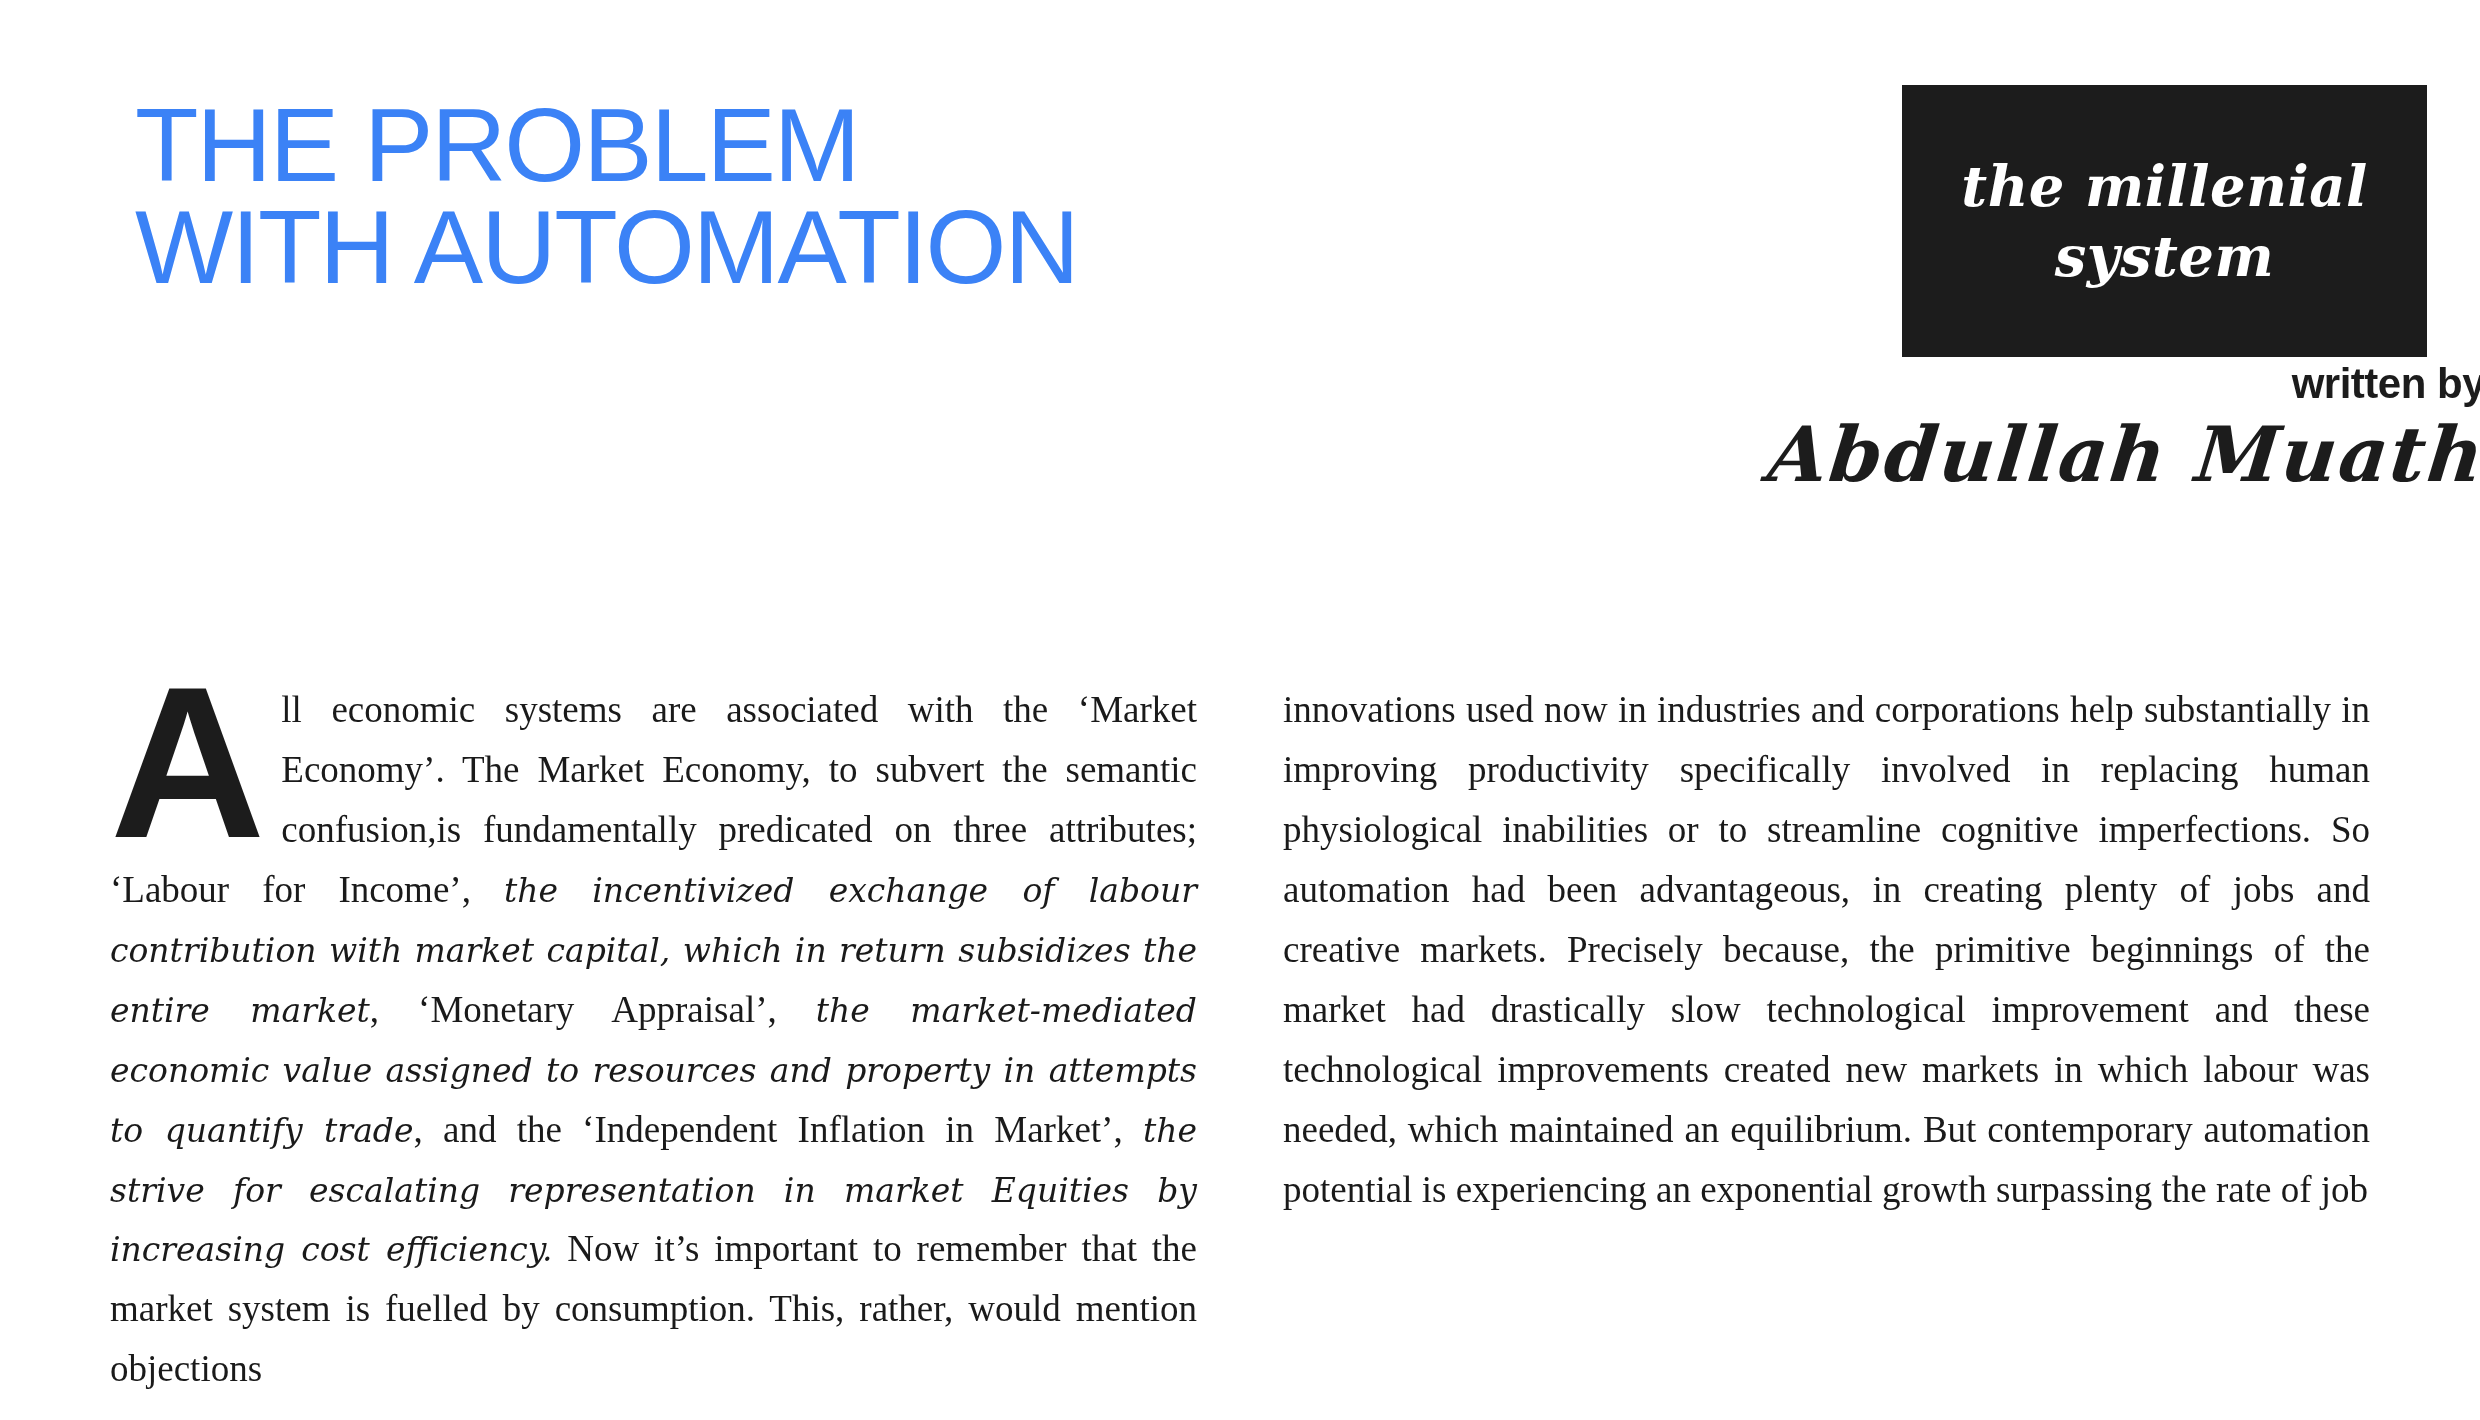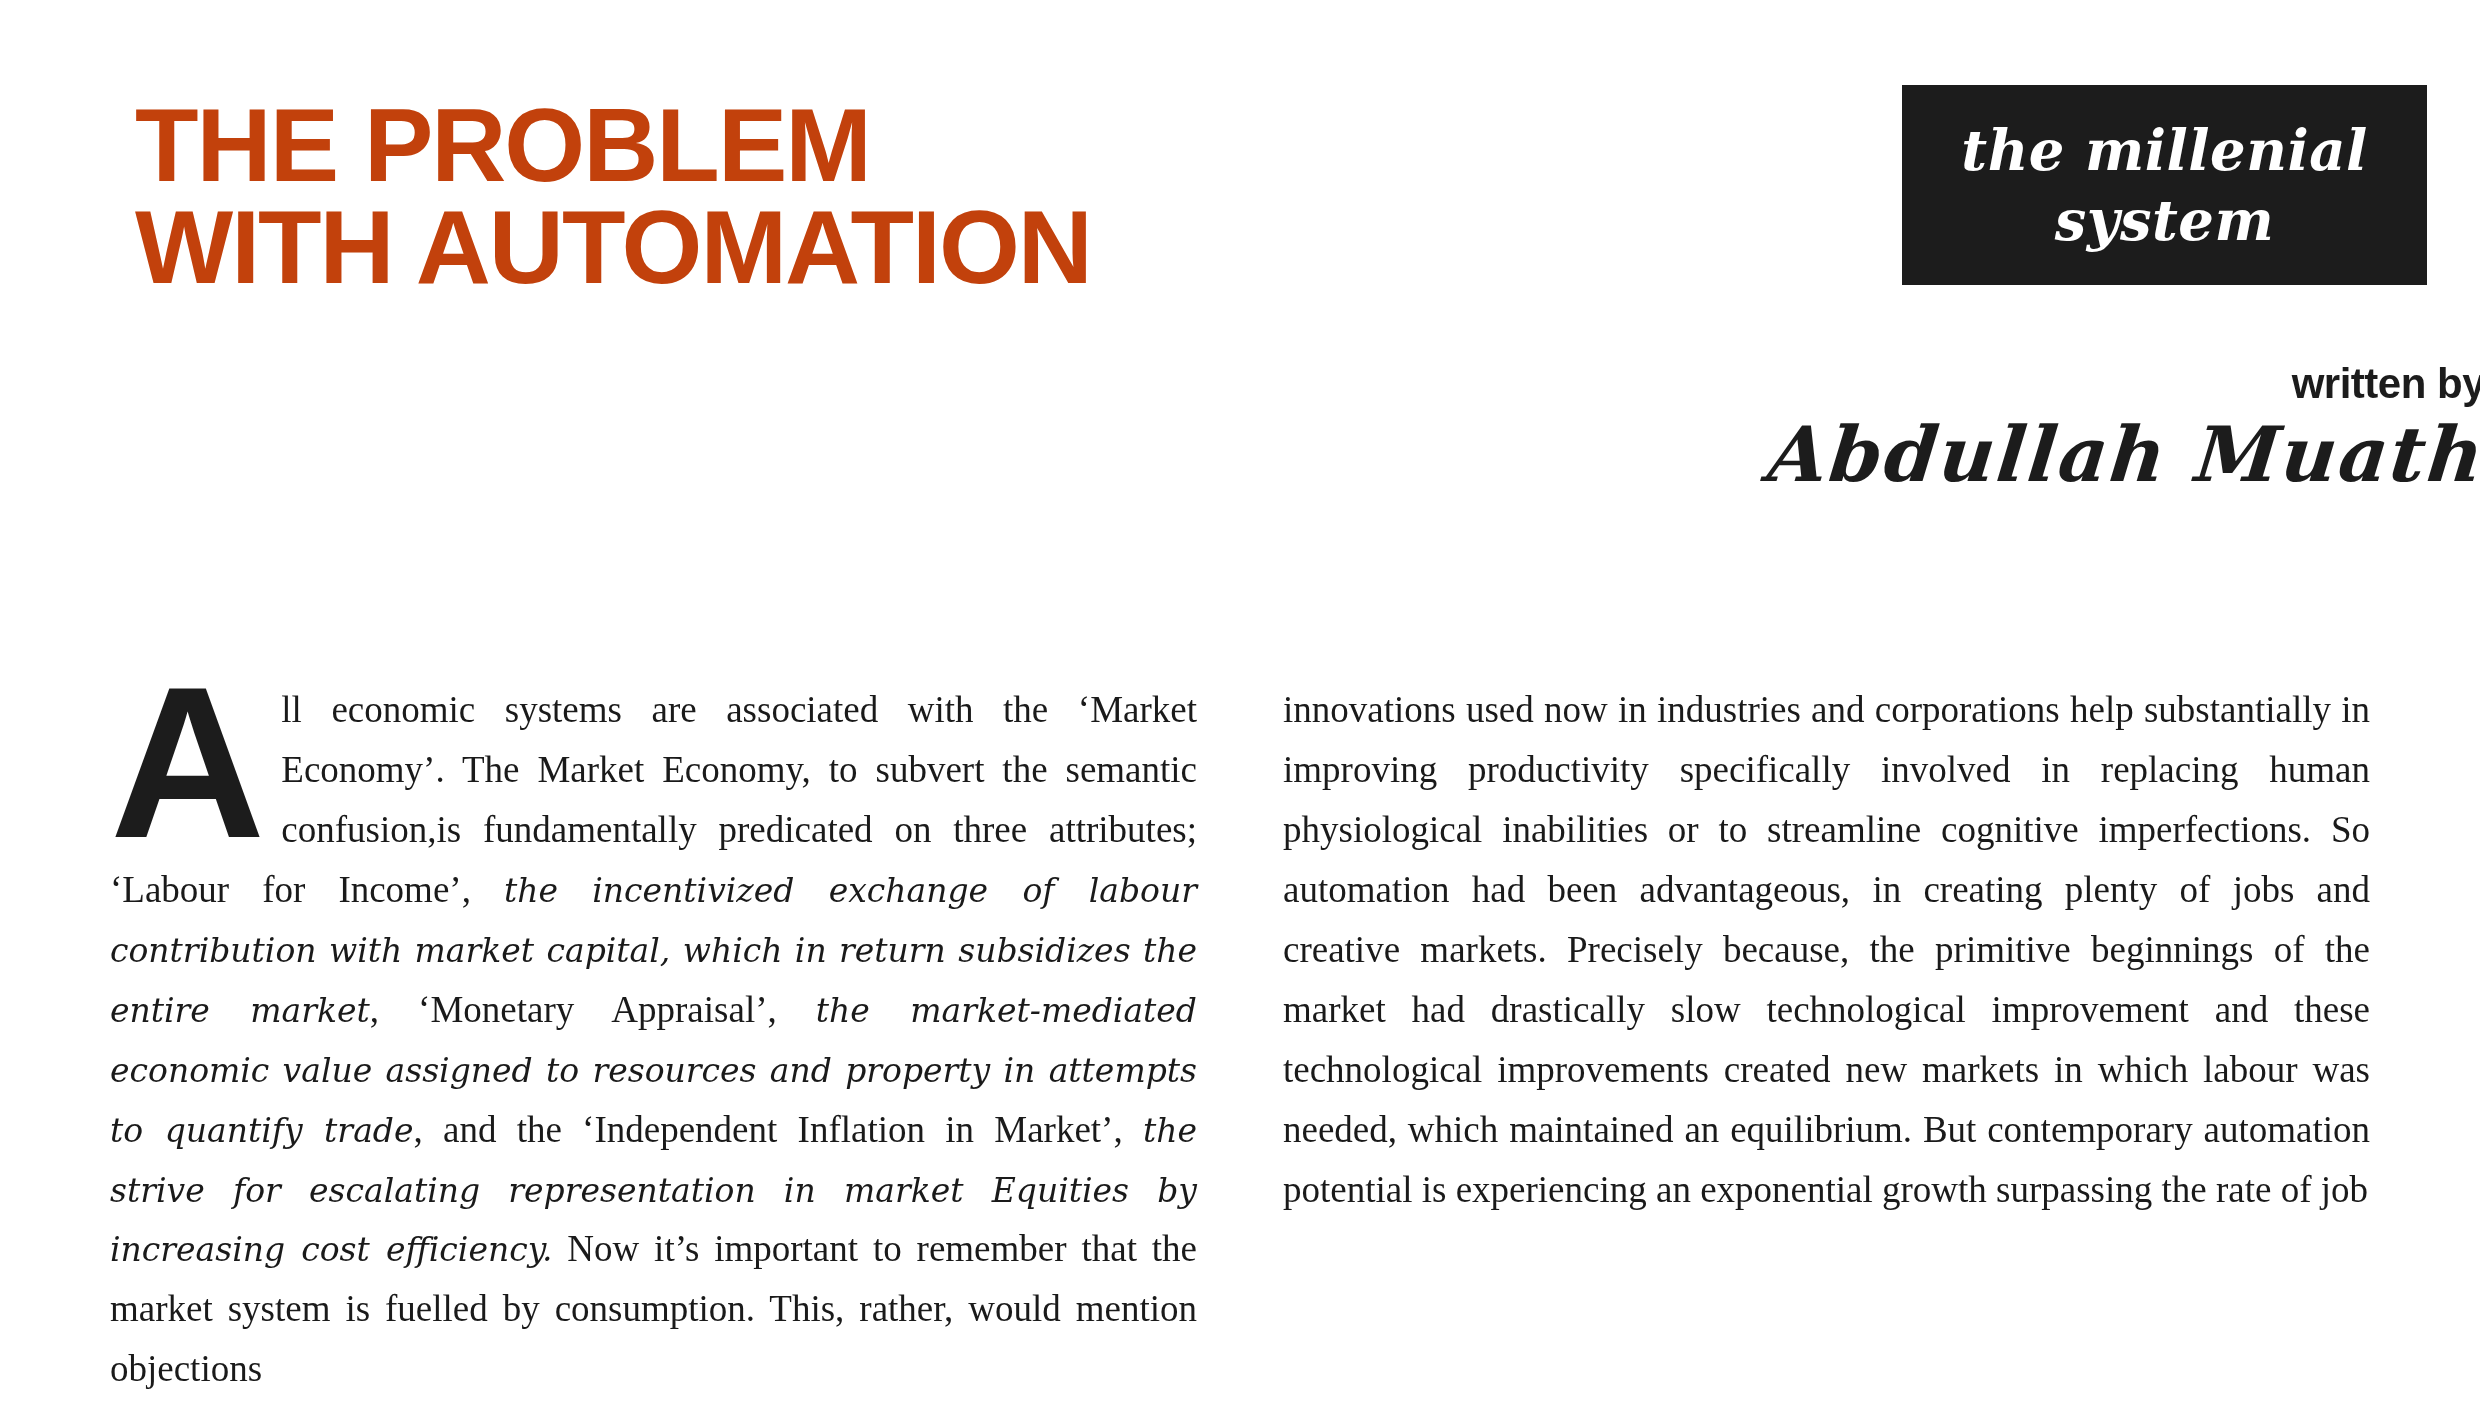--- a/index.html
+++ b/index.html
@@ -29,25 +29,25 @@
     width: 2215px;
   }
   .title-block {
     position: absolute;
     left: 0;
     top: 0;
     width: 1720px;
   }
   .headline {
     font-family: "Liberation Sans", sans-serif;
-    font-weight: 700;
+    font-weight: 400;
     font-size: 104px;
     line-height: 0.98;
     letter-spacing: -2px;
-    color: #c2410c;
+    color: #3b82f6;
     text-transform: uppercase;
     margin: 0;
     white-space: pre-line;
   }
   .subhead {
     font-family: "Liberation Sans", sans-serif;
     font-weight: 700;
     font-size: 42px;
     line-height: 1.22;
     letter-spacing: -0.5px;
@@ -57,21 +57,21 @@
     padding-left: 18px;
     white-space: pre-line;
   }
 
   
   .logo-box {
     position: absolute;
     left: 1767px;
     top: -10px;
     width: 525px;
-    height: 200px;
+    height: 272px;
     background: #1c1c1c;
     display: flex;
     flex-direction: column;
     align-items: center;
     justify-content: center;
   }
   .logo-line {
     font-family: "DejaVu Serif", serif;
     font-weight: 700;
     font-style: italic;

